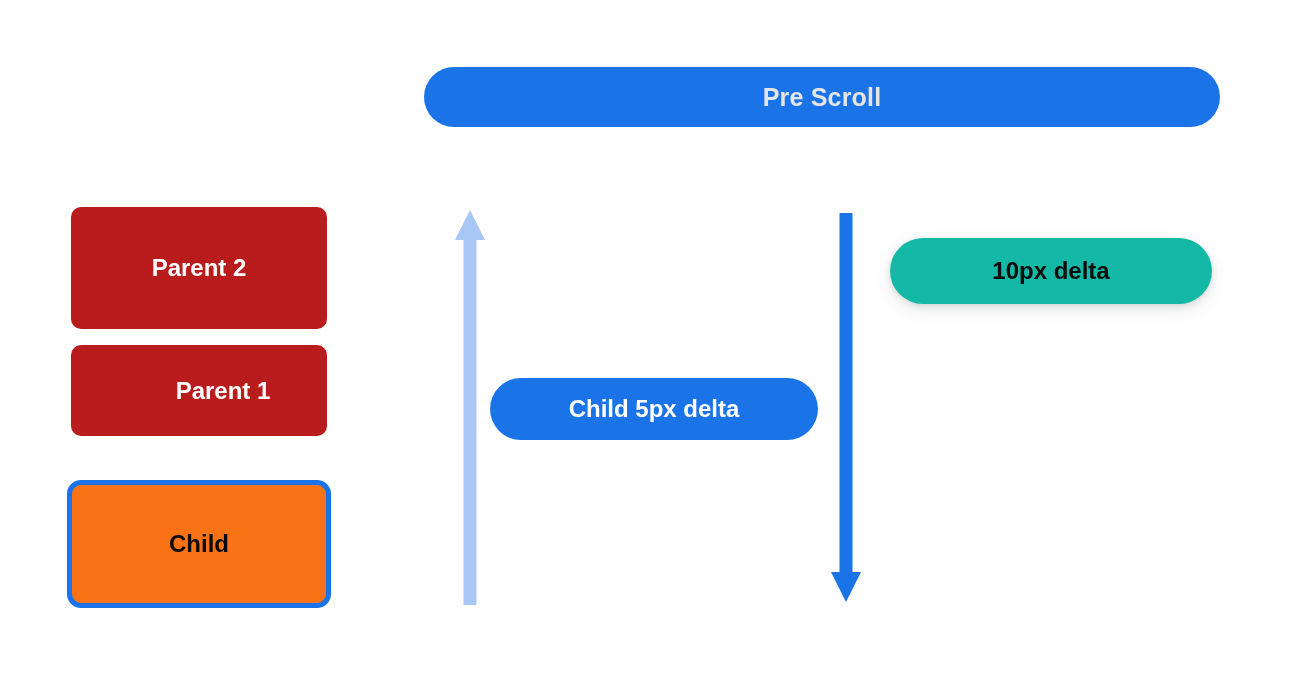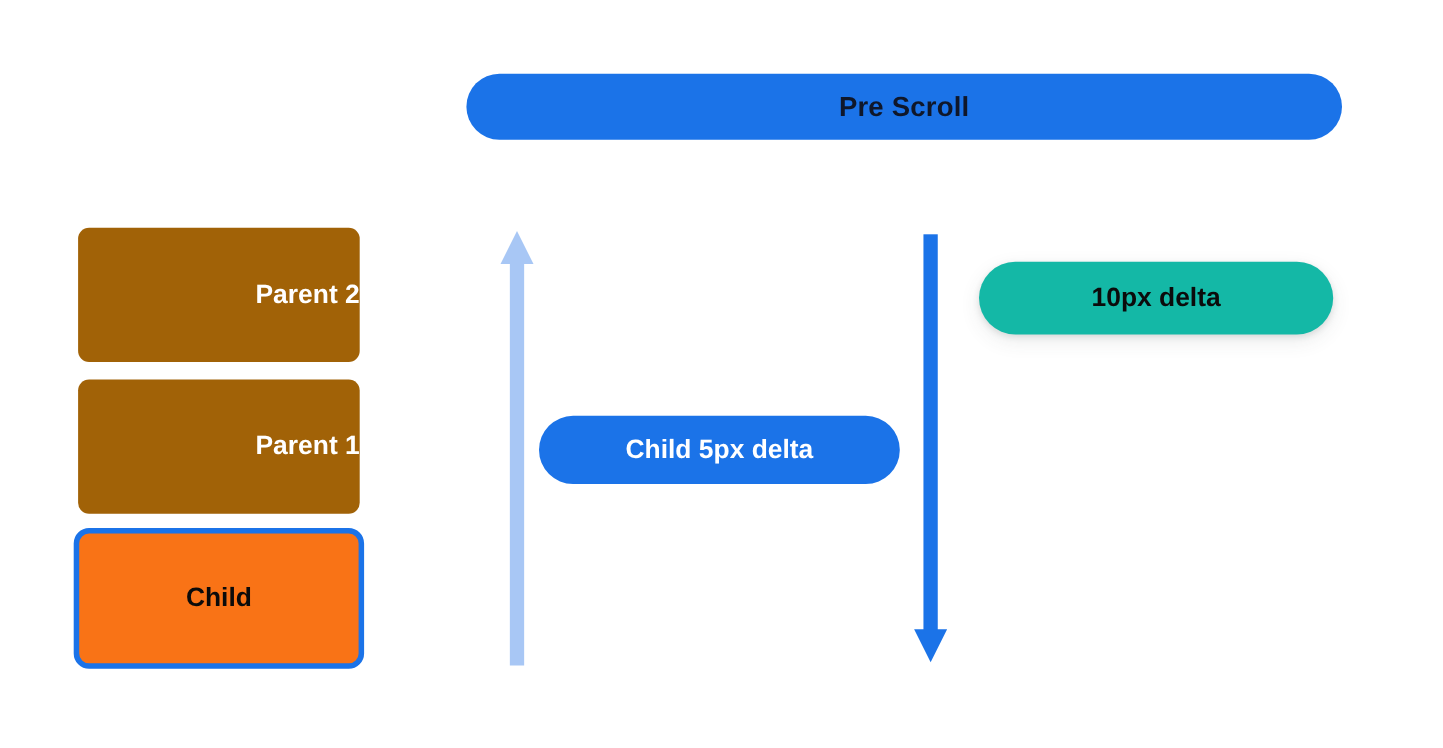--- a/index.html
+++ b/index.html
@@ -28,61 +28,60 @@
     top: 67px;
     width: 796px;
     height: 60px;
     background: #1B73E8;
     border-radius: 30px;
     display: flex;
     align-items: center;
     justify-content: center;
   }
   .banner-label {
-    color: #0f172a;
+    color: #e5e5e5;
     font-size: 25px;
     font-weight: bold;
     letter-spacing: 0.2px;
   }
 
   
   .frame {
     position: absolute;
     left: 71px;
     width: 256px;
     display: flex;
     align-items: center;
     justify-content: center;
     box-sizing: border-box;
   }
   .frame-filled {
-    background: #a16207;
+    background: #b91c1c;
     border-radius: 10px;
-    justify-content: flex-end;
   }
   .frame-filled .frame-label {
     color: #ffffff;
     font-size: 24px;
     font-weight: bold;
   }
   .frame-outlined {
     background: #f97316;
     border: 5px solid #1B73E8;
     border-radius: 14px;
     left: 67px;
     width: 264px;
   }
   .frame-outlined .frame-label {
     color: #0b0b0b;
     font-size: 24px;
     font-weight: bold;
   }
 
   #frame-parent2 { top: 207px;  height: 122px; }
-  #frame-parent1 { top: 345px;  height: 122px; padding-left: 48px; }
+  #frame-parent1 { top: 345px;  height: 91px; padding-left: 48px; }
   #frame-child   { top: 480px;  height: 128px; }
 
   
   .arrow {
     position: absolute;
   }
 
   
   .pill {
     position: absolute;

